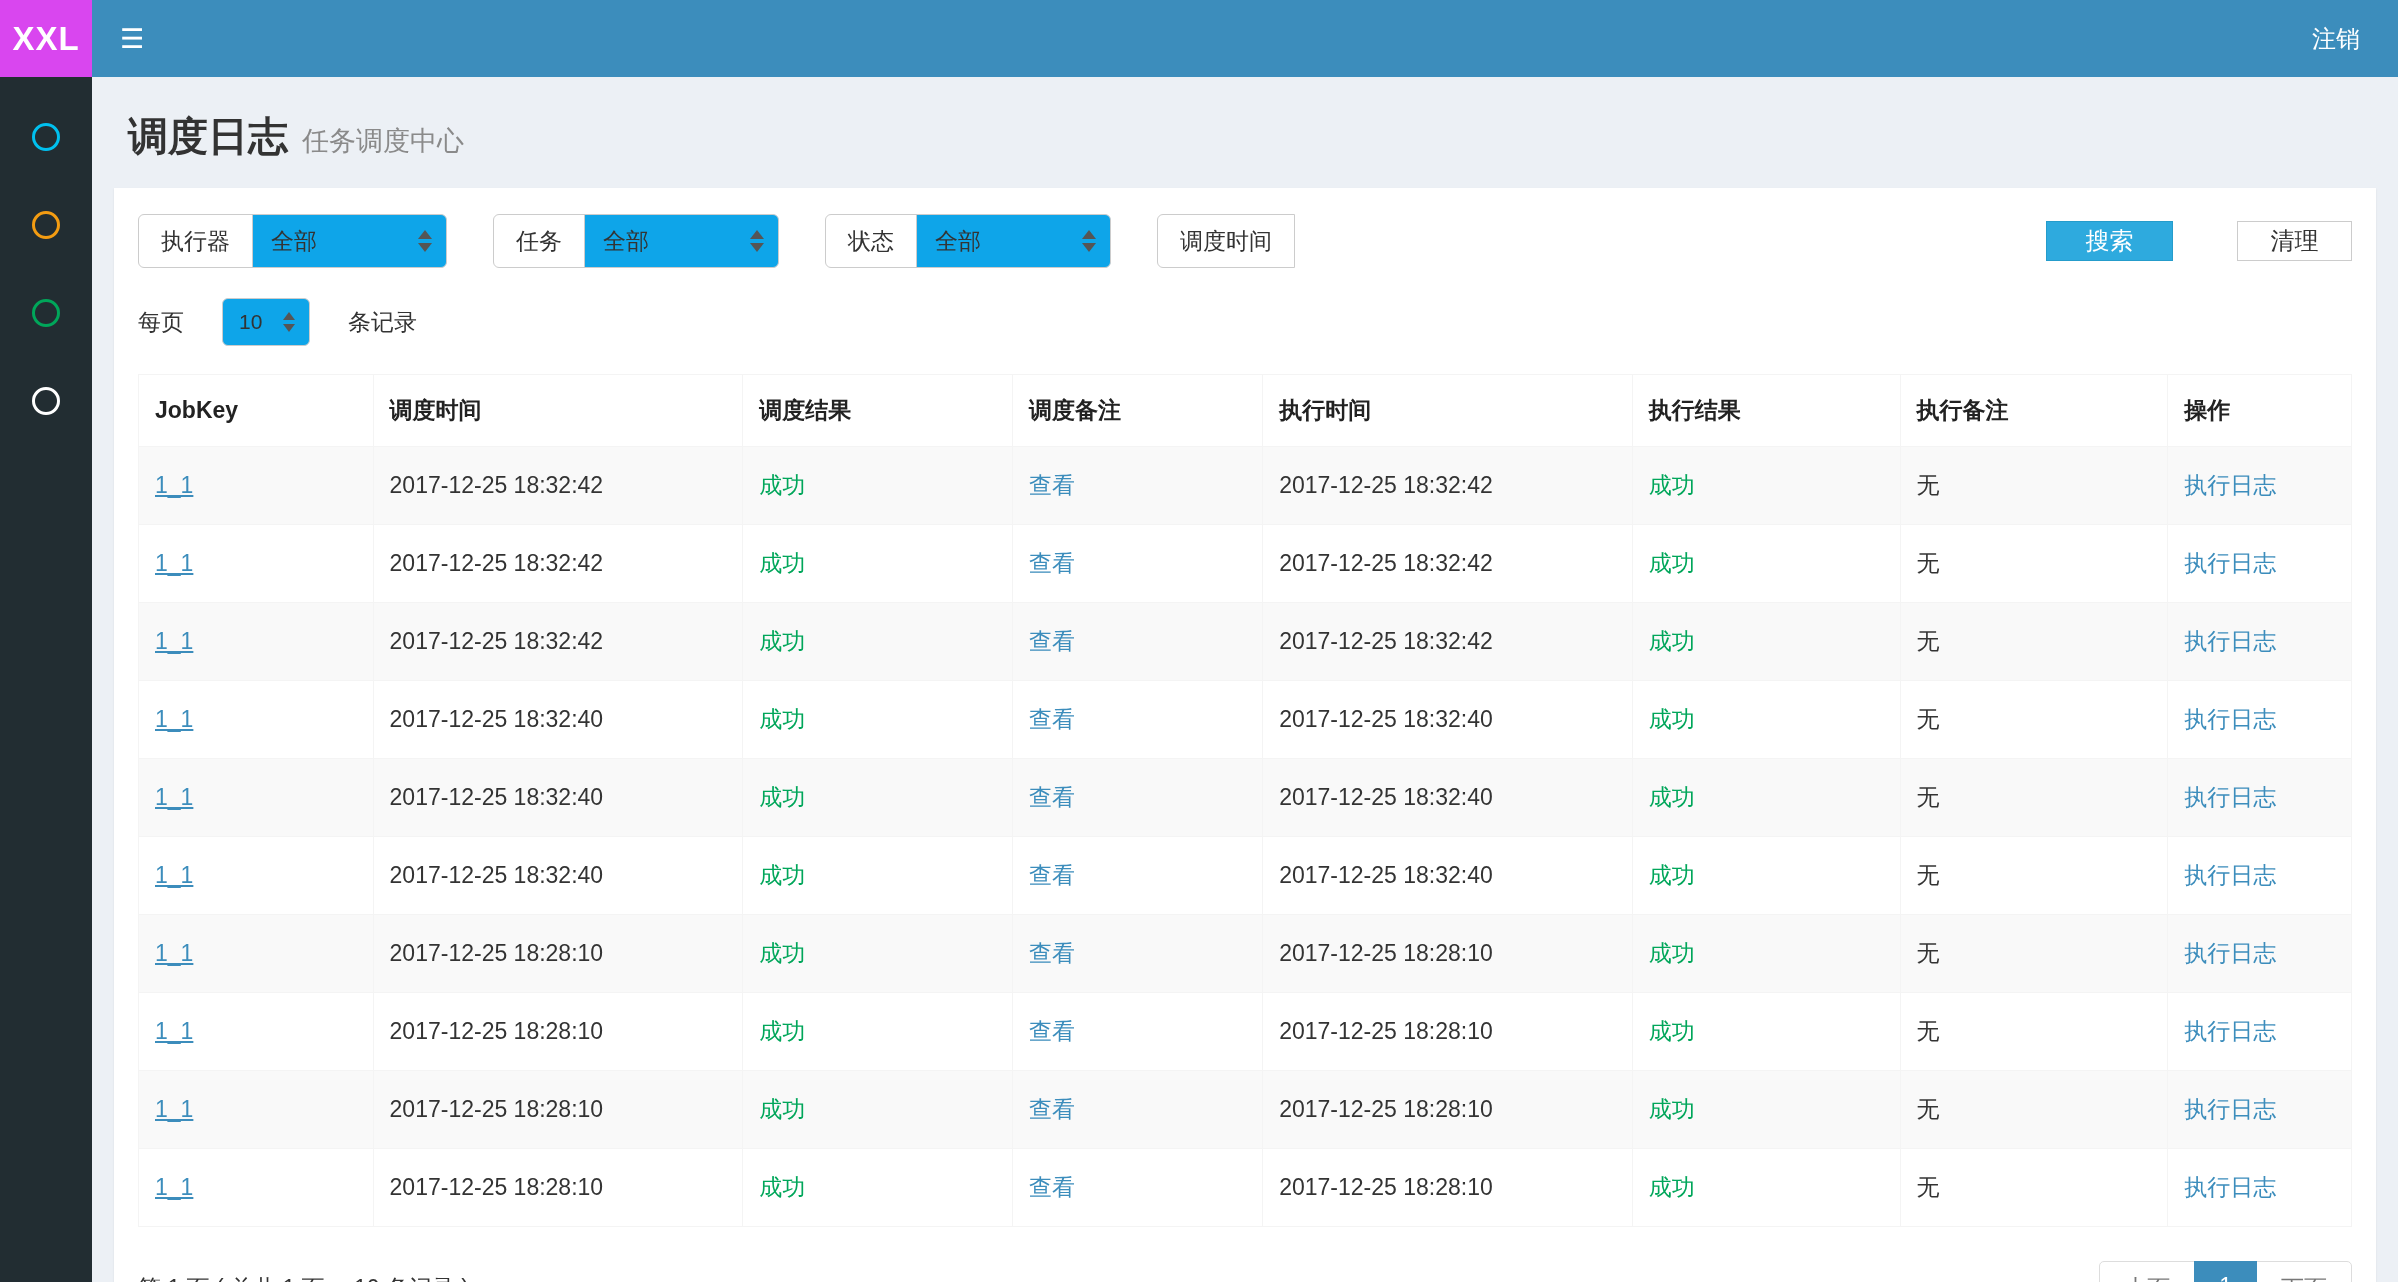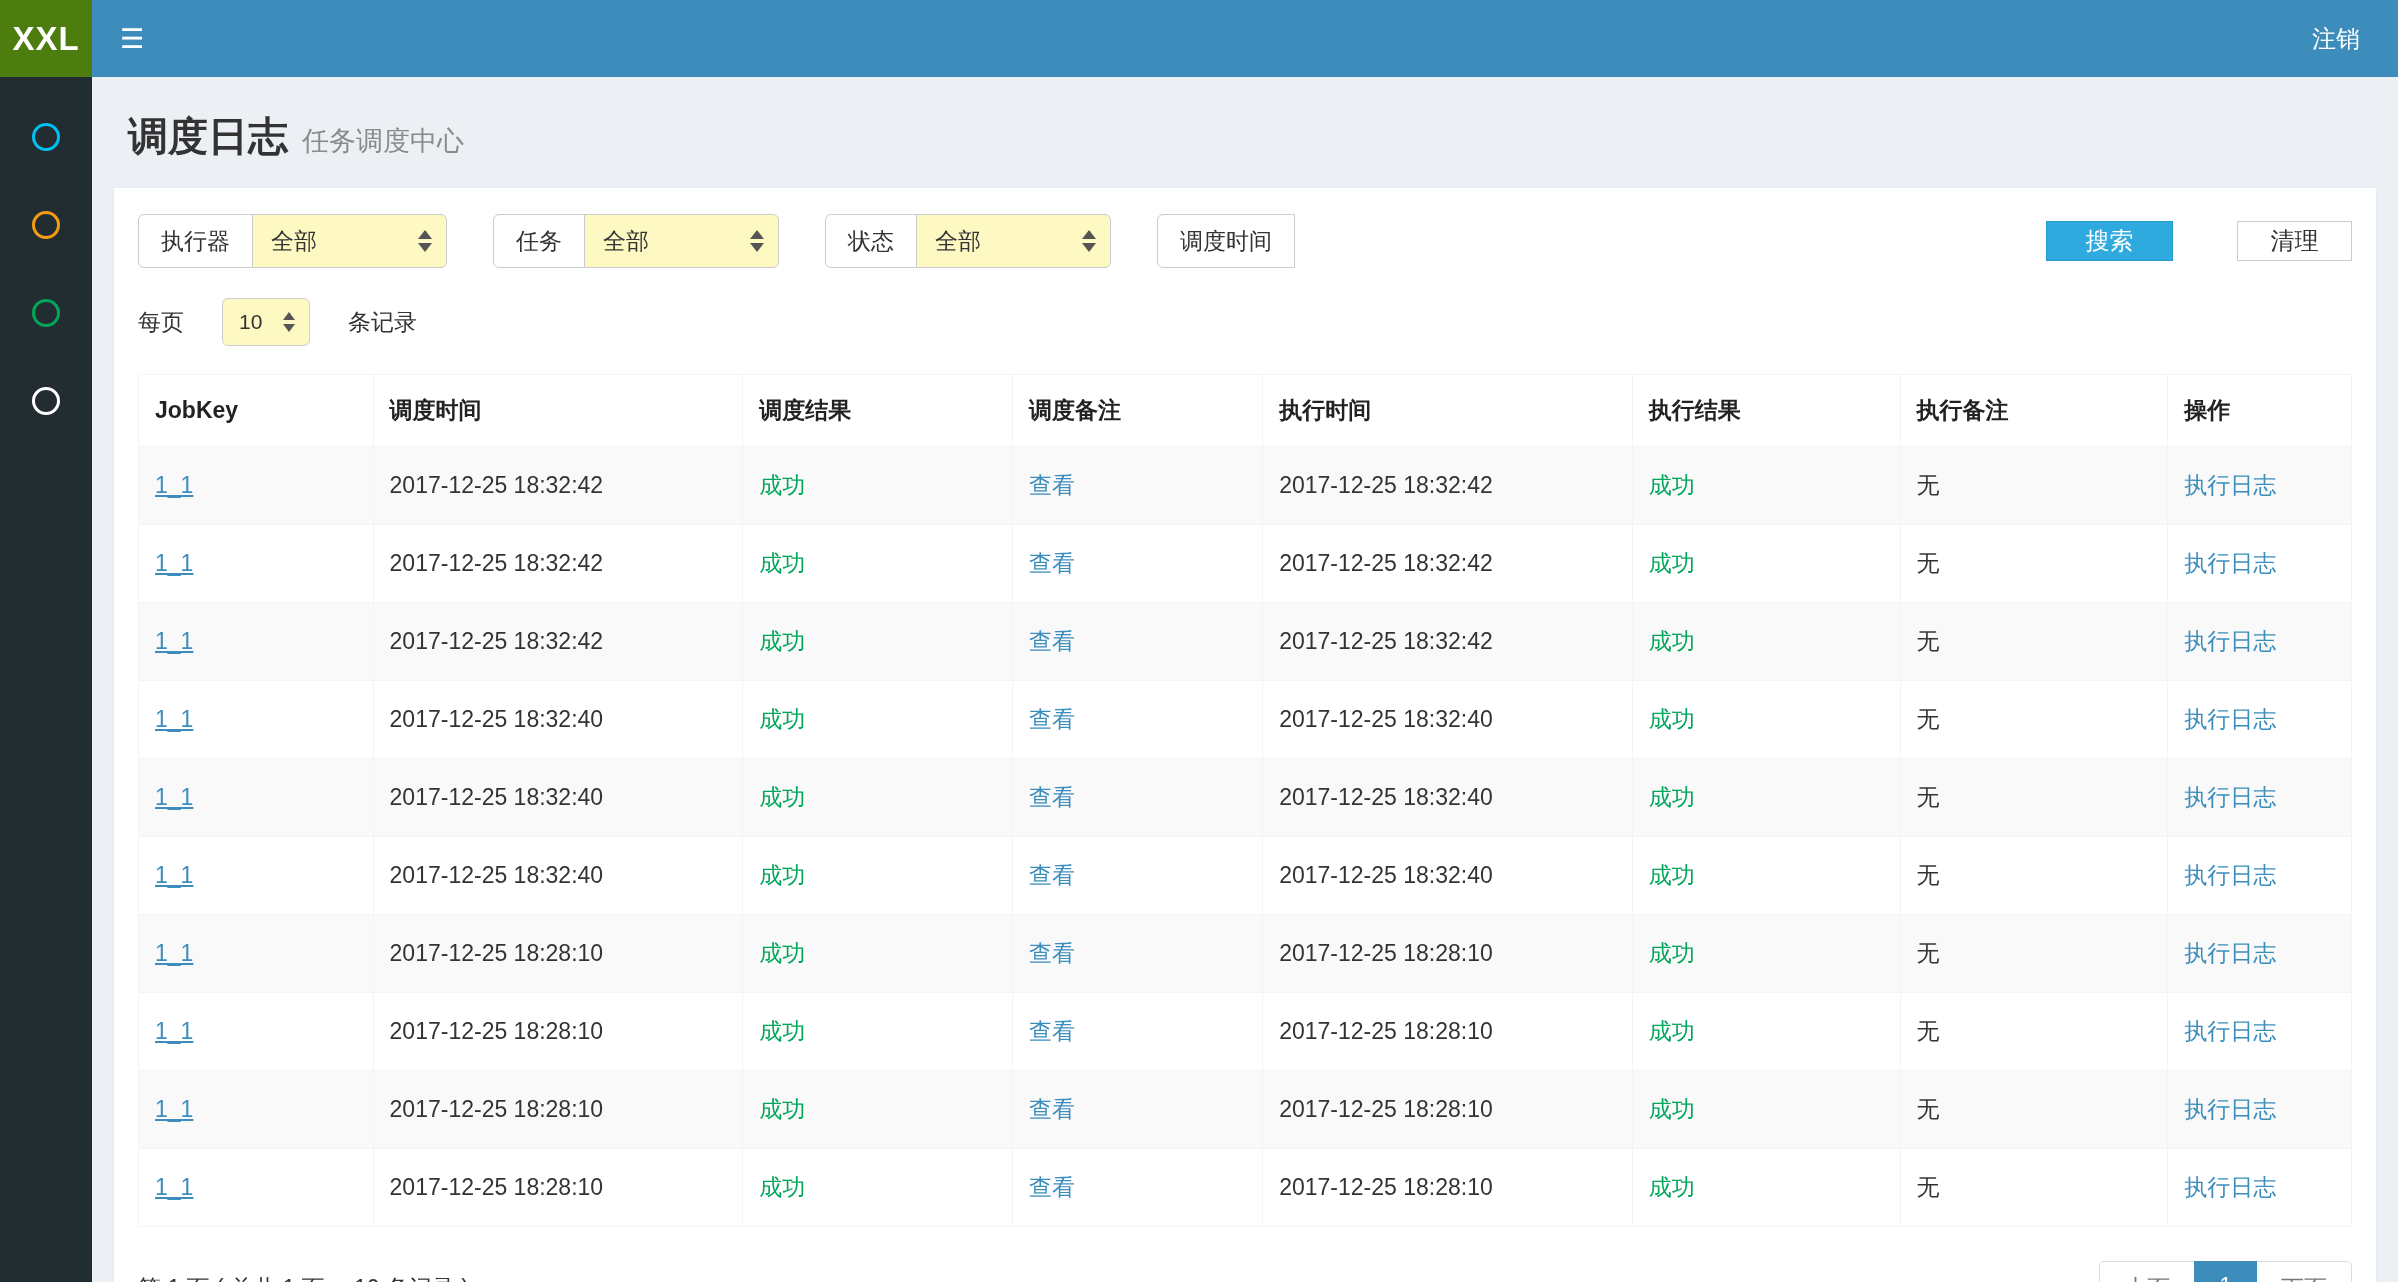--- a/index.html
+++ b/index.html
@@ -6,21 +6,21 @@
   html,body { width:2398px; height:1282px; overflow:hidden; }
   body {
     font-family:"Liberation Sans","DejaVu Sans",sans-serif;
     font-size:21px; color:#333; background:#ecf0f5;
   }
   [data-interactable="true"] { cursor:pointer; }
 
   
   .navbar { display:flex; height:77px; width:100%; }
   .logo {
-    width:92px; height:77px; background:#4d7c0f; color:#fff;
+    width:92px; height:77px; background:#d946ef; color:#fff;
     display:flex; align-items:center; justify-content:center;
     font-size:33px; font-weight:bold; letter-spacing:1px;
   }
   .navbar-main {
     flex:1; background:#3c8dbc; display:flex; align-items:center;
     justify-content:space-between; padding:0 32px 0 0;
   }
   .hamburger {
     background:none; border:none; color:#fff; font-size:27px;
     padding:0 28px; height:77px; display:flex; align-items:center;
@@ -57,21 +57,21 @@
   
   .filter-row { display:flex; align-items:center; }
   .input-group { display:flex; align-items:stretch; }
   .input-group + .input-group { margin-left:46px; }
   .addon {
     border:1px solid #ccc; background:#fff; padding:0 22px;
     height:54px; display:flex; align-items:center; font-size:23px;
     border-radius:6px 0 0 6px; white-space:nowrap; color:#333;
   }
   .selectbox {
-    position:relative; border:1px solid #ccc; background:#fef9c3;
+    position:relative; border:1px solid #ccc; background:#0ea5e9;
     height:54px; display:flex; align-items:center; padding:0 58px 0 18px;
     margin-left:-1px; border-radius:0 6px 6px 0; font-size:23px; min-width:195px;
   }
   .arrows {
     position:absolute; right:14px; top:50%; transform:translateY(-50%);
     display:flex; flex-direction:column; align-items:center; gap:4px;
   }
   .tri-up { width:0; height:0; border-left:7px solid transparent; border-right:7px solid transparent; border-bottom:9px solid #555; }
   .tri-down { width:0; height:0; border-left:7px solid transparent; border-right:7px solid transparent; border-top:9px solid #555; }
 

